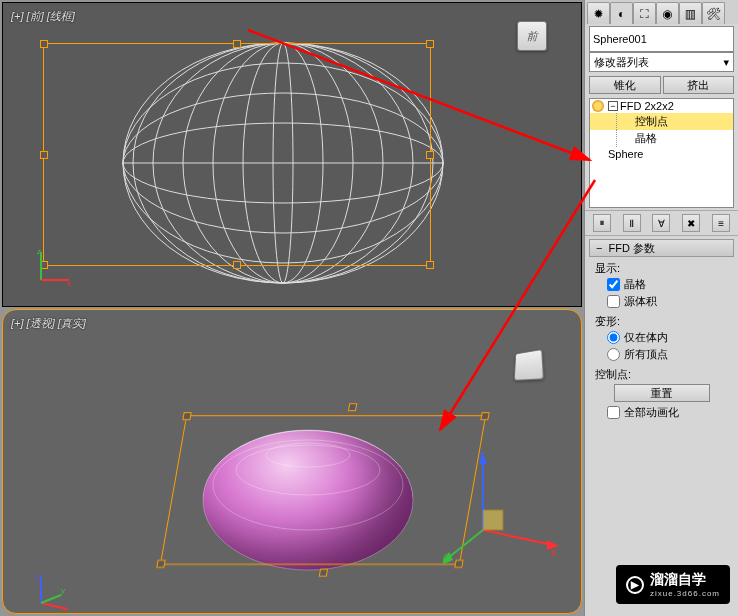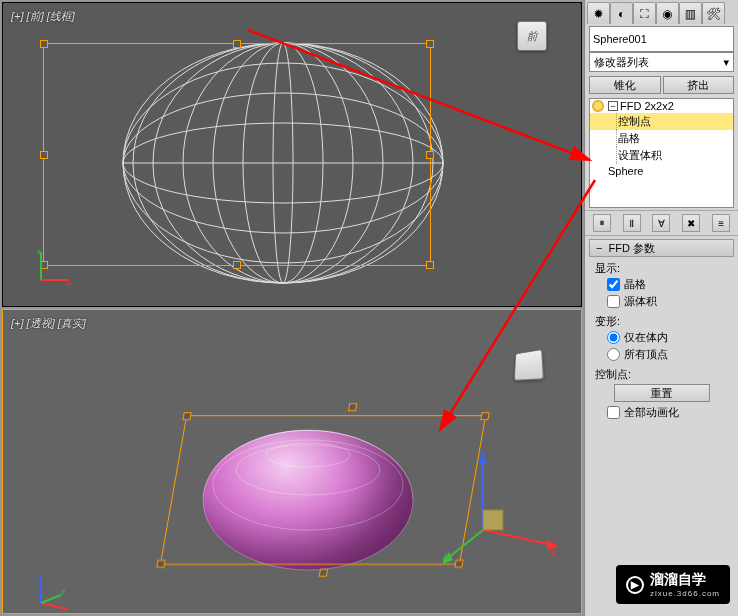--- a/index.html
+++ b/index.html
@@ -1,21 +1,21 @@
 <!DOCTYPE html>
 <html><head>
 <meta charset="utf-8">
 <style>
   * { box-sizing: border-box; margin: 0; padding: 0; font-family: "Microsoft YaHei", sans-serif; }
   body { background: #c0c0c0; width: 738px; height: 616px; overflow: hidden; position: relative; }
   .app { display: flex; height: 100%; }
   .viewports { flex: 1; display: flex; flex-direction: column; background: #959595; padding: 2px; gap: 2px; }
   .viewport { flex: 1; background: #555; border: 1px solid #333; position: relative; overflow: hidden; font-style: italic; }
   .vp-top { background: #5a5a5a; border-color: #000; }
-  .vp-bottom { background: #646464; border-color: #ff9c00; }
+  .vp-bottom { background: #646464; border-color: #ff9c00; border-radius: 14px; }
   .vp-label { position: absolute; top: 6px; left: 8px; color: #e0e0e0; font-size: 11px; text-shadow: 0 0 2px #000; z-index: 30; }
   .axis { position: absolute; left: 30px; width: 40px; height: 40px; z-index: 30; pointer-events: none; }
   .axis.top { bottom: 18px; }
   .axis.bottom { bottom: 2px; }
   .cube-gizmo { position: absolute; right: 24px; top: 18px; width: 40px; height: 40px; z-index: 30; }
   .cube-face { width: 30px; height: 30px; background: linear-gradient(#efefef,#cfcfcf); border: 1px solid #777; border-radius: 3px; display: flex; align-items: center; justify-content: center; font-size: 11px; color: #555; box-shadow: 0 1px 3px rgba(0,0,0,.4); }
   .wire-canvas { position: absolute; inset: 0; }
   .bbox { position: absolute; border: 1px solid #ff9c00; }
   .bbox.top { left: 40px; top: 40px; right: 150px; bottom: 40px; }
   .bbox.bottom { left: 170px; top: 105px; width: 300px; height: 150px; transform: skewX(-10deg) rotateX(4deg); }
@@ -27,21 +27,21 @@
   .tab-icon { width: 23px; height: 22px; border: 1px solid #999; border-bottom: none; background: linear-gradient(#e8e8e8,#cfcfcf); display: flex; align-items: center; justify-content: center; font-size: 12px; border-radius: 2px 2px 0 0; cursor: pointer; }
   .tab-icon.active { background: #d6d6d6; }
   .name-field { height: 22px; margin: 2px 4px; }
   .name-field input { width: 100%; height: 18px; border: 1px solid #888; background: #fff; font-size: 11px; padding: 12px 3px; }
   .dropdown { margin: 2px 4px; height: 20px; border: 1px solid #888; background: #fff; display: flex; align-items: center; justify-content: space-between; padding: 0 4px; font-size: 11px; cursor: pointer; }
   .mod-btn-row { display: flex; gap: 2px; padding: 2px 4px; }
   .mod-btn { flex: 1; height: 18px; border: 1px solid #888; background: linear-gradient(#e8e8e8,#cfcfcf); font-size: 11px; display: flex; align-items: center; justify-content: center; cursor: pointer; }
   .mod-stack { margin: 2px 4px; border: 1px solid #888; background: #fff; font-size: 11px; height: 110px; overflow: auto; }
   .stack-item { padding: 1px 2px; display: flex; align-items: center; white-space: nowrap; }
   .stack-item.selected { background: #ffe97f; }
-  .stack-item.indent1 { padding-left: 28px; border-left-color: transparent; position: relative; }
+  .stack-item.indent1 { padding-left: 45px; border-left-color: transparent; position: relative; }
   .stack-item.indent1::before { content: ""; position: absolute; left: 26px; top: 0; bottom: 0; border-left: 1px dotted #999; }
   .stack-item.indent1:last-child::before { bottom: 50%; }
   .stack-bulb { width: 12px; height: 12px; margin-right: 2px; display: inline-block; background: radial-gradient(circle,#ffd966 40%,#cc8800 80%); border-radius: 50%; }
   .stack-box { width: 10px; height: 10px; border: 1px solid #555; background:#fff; margin: 0 2px; display: inline-flex; align-items: center; justify-content: center; font-size: 9px; }
   .stack-toolbar { display: flex; gap: 4px; padding: 3px 4px; border-top: 1px solid #aaa; border-bottom: 1px solid #aaa; justify-content: space-around; }
   .tool-btn { width: 18px; height: 18px; border: 1px solid #999; background: linear-gradient(#e8e8e8,#cfcfcf); font-size: 10px; display: flex; align-items: center; justify-content: center; cursor: pointer; }
   .rollout-head { background: linear-gradient(#e0e0e0,#c8c8c8); border: 1px solid #999; margin: 3px 4px 0; height: 18px; display: flex; align-items: center; font-size: 11px; padding: 0 6px; cursor: pointer; }
   .rollout-body { margin: 0 4px; padding: 4px 6px; font-size: 11px; background: #d6d6d6; }
   .rollout-body .grp { margin-bottom: 4px; }
   .opt { display: flex; align-items: center; gap: 4px; padding: 1px 0 1px 12px; }
@@ -163,21 +163,20 @@
       <div class="mod-btn">挤出</div>
     </div>
     <div class="mod-stack">
       <div class="stack-item">
         <span class="stack-bulb"></span>
         <span class="stack-box">−</span>
         <span>FFD 2x2x2</span>
       </div>
       <div class="stack-item indent1 selected">控制点</div>
       <div class="stack-item indent1">晶格</div>
-      <div class="stack-item indent1">设置体积</div>
       <div class="stack-item" style="padding-left:18px">
         <span>Sphere</span>
       </div>
     </div>
     <div class="stack-toolbar">
       <div class="tool-btn">⏸</div>
       <div class="tool-btn">Ⅱ</div>
       <div class="tool-btn">∀</div>
       <div class="tool-btn">✖</div>
       <div class="tool-btn">≡</div>

